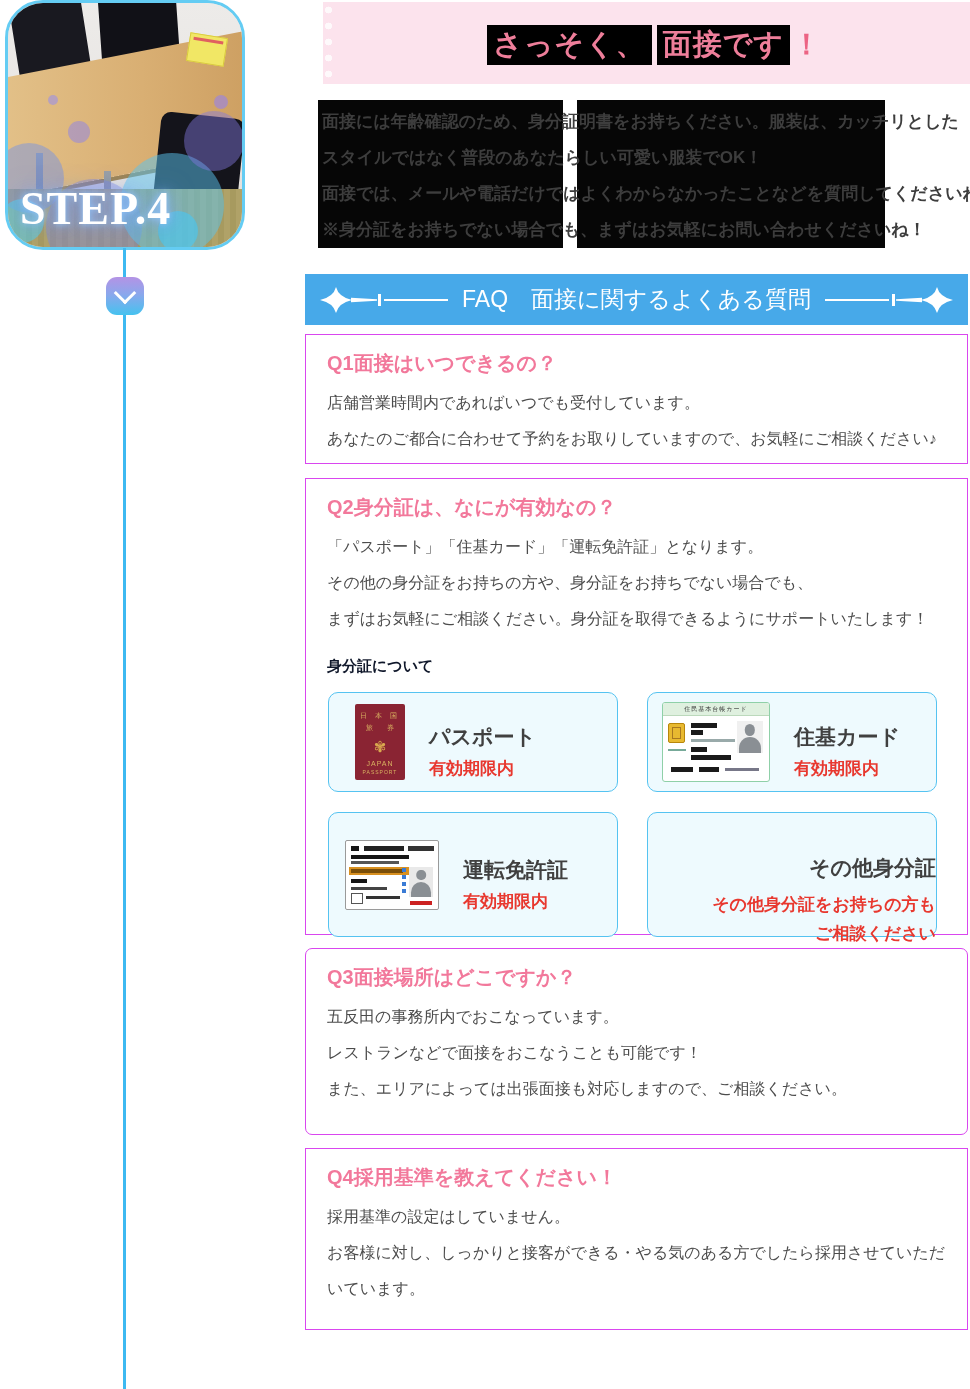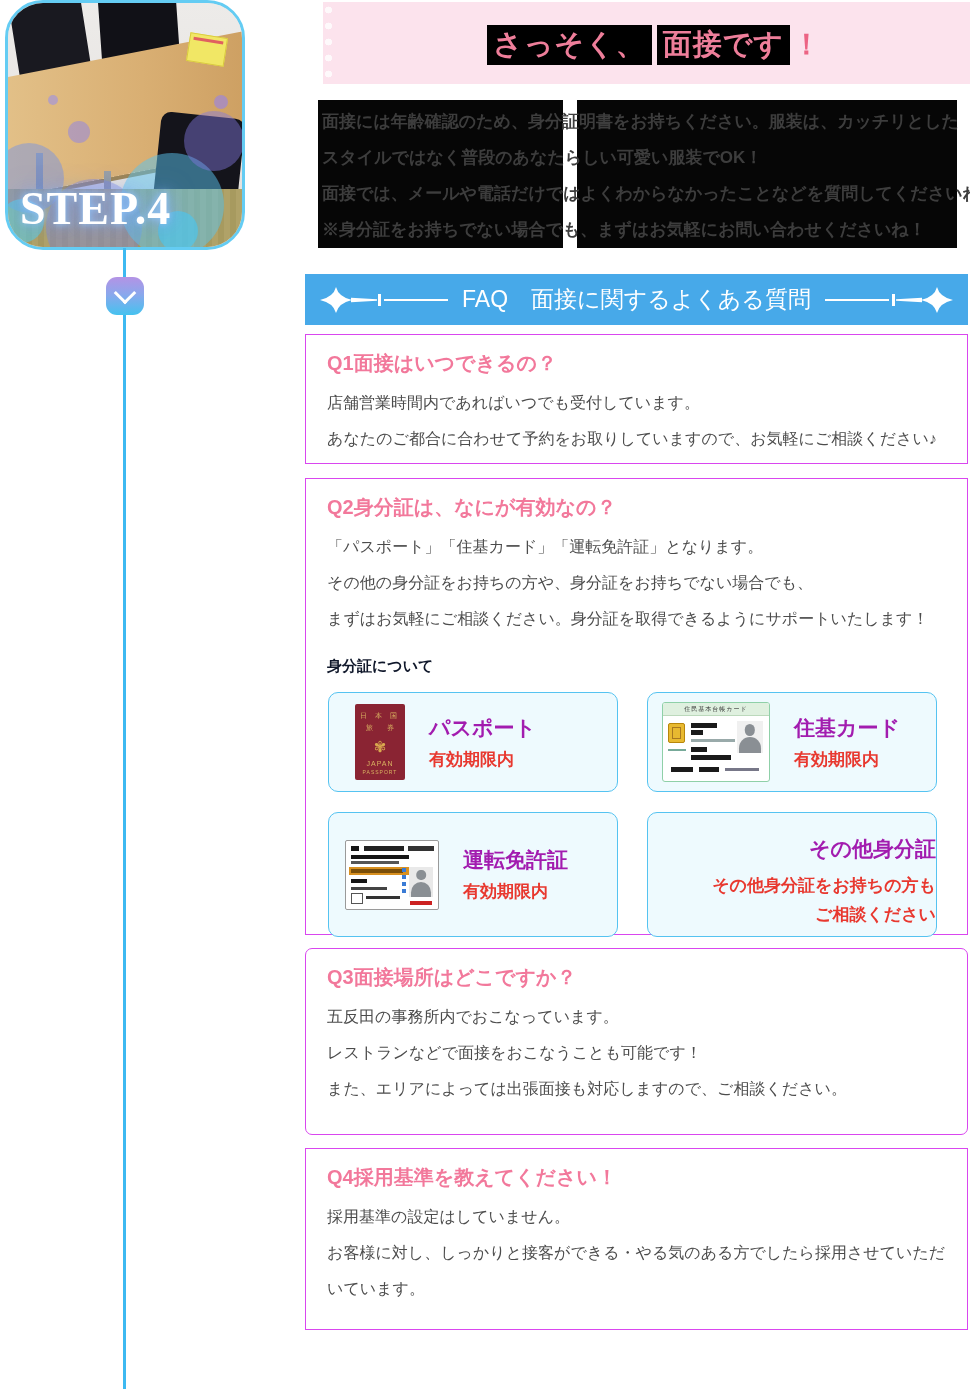--- a/index.html
+++ b/index.html
@@ -51,21 +51,21 @@
   .lace.left{left:-1px;}
   .lace.right{right:-1px;}
   .title-line{position:relative;text-align:center;padding-top:23px;
               font-family:"Liberation Serif",serif;font-weight:bold;font-size:29px;
               color:#ee7e9a;letter-spacing:1px;white-space:nowrap;}
   .title-line .dark{background:#000;padding:3px 6px 5px;}
   .title-line .dark + .dark{margin-left:5px;}
   .title-line .bare{color:#ec6484;padding-left:2px;}
 
   
-  .intro{position:absolute;left:318px;top:100px;width:639px;height:148px;box-sizing:border-box;
+  .intro{position:absolute;left:318px;top:100px;width:567px;height:148px;box-sizing:border-box;
          padding-top:4px;
          background:linear-gradient(90deg,#060606 0,#060606 245px,#ffffff 245px,#ffffff 259px,#060606 259px,#060606 639px);
          color:#3d3d3d;font-weight:bold;font-size:17px;}
   .intro-line{height:36px;line-height:36px;padding-left:4px;white-space:nowrap;}
 
   
   .faq-bar{position:absolute;left:305px;top:274px;width:663px;height:51px;background:#47a9e9;
            color:#fff;display:flex;align-items:center;justify-content:center;gap:14px;
            font-size:23px;white-space:nowrap;}
   .orn{flex:0 0 auto;}
@@ -81,21 +81,21 @@
   .q4{top:1148px;height:182px;}
   .subhead{margin:20px 0 0 21px;color:#0f172a;font-size:15px;font-weight:bold;}
 
   
   .cards{display:grid;grid-template-columns:290px 290px;gap:20px 29px;margin:16px 0 0 22px;}
   .card{box-sizing:border-box;background:#eefafe;border:1px solid #55c3f1;border-radius:10px;
         display:flex;align-items:center;}
   .card.r1{height:100px;}
   .card.r2{height:125px;}
   .card-text{margin-left:24px;}
-  .card-title{font-size:21px;font-weight:bold;color:#a21caf;}
+  .card-title{font-size:21px;font-weight:bold;color:#404040;margin-top:19px;}
   .card-note{font-size:17px;font-weight:bold;color:#e8382f;margin-top:6px;}
   .card.other{display:block;text-align:right;padding-top:22px;}
   .card.other .card-title{font-size:21px;}
   .card.other .card-note{line-height:29px;margin-top:8px;}
 
   
   .passport{margin-left:26px;width:50px;height:76px;background:#8a2433;border-radius:2px;
             display:flex;flex-direction:column;align-items:center;color:#d9b261;flex:0 0 auto;}
   .pp-l1{font-size:7px;letter-spacing:3px;margin-top:7px;}
   .pp-l2{font-size:7px;letter-spacing:6px;text-indent:6px;margin-top:2px;}

